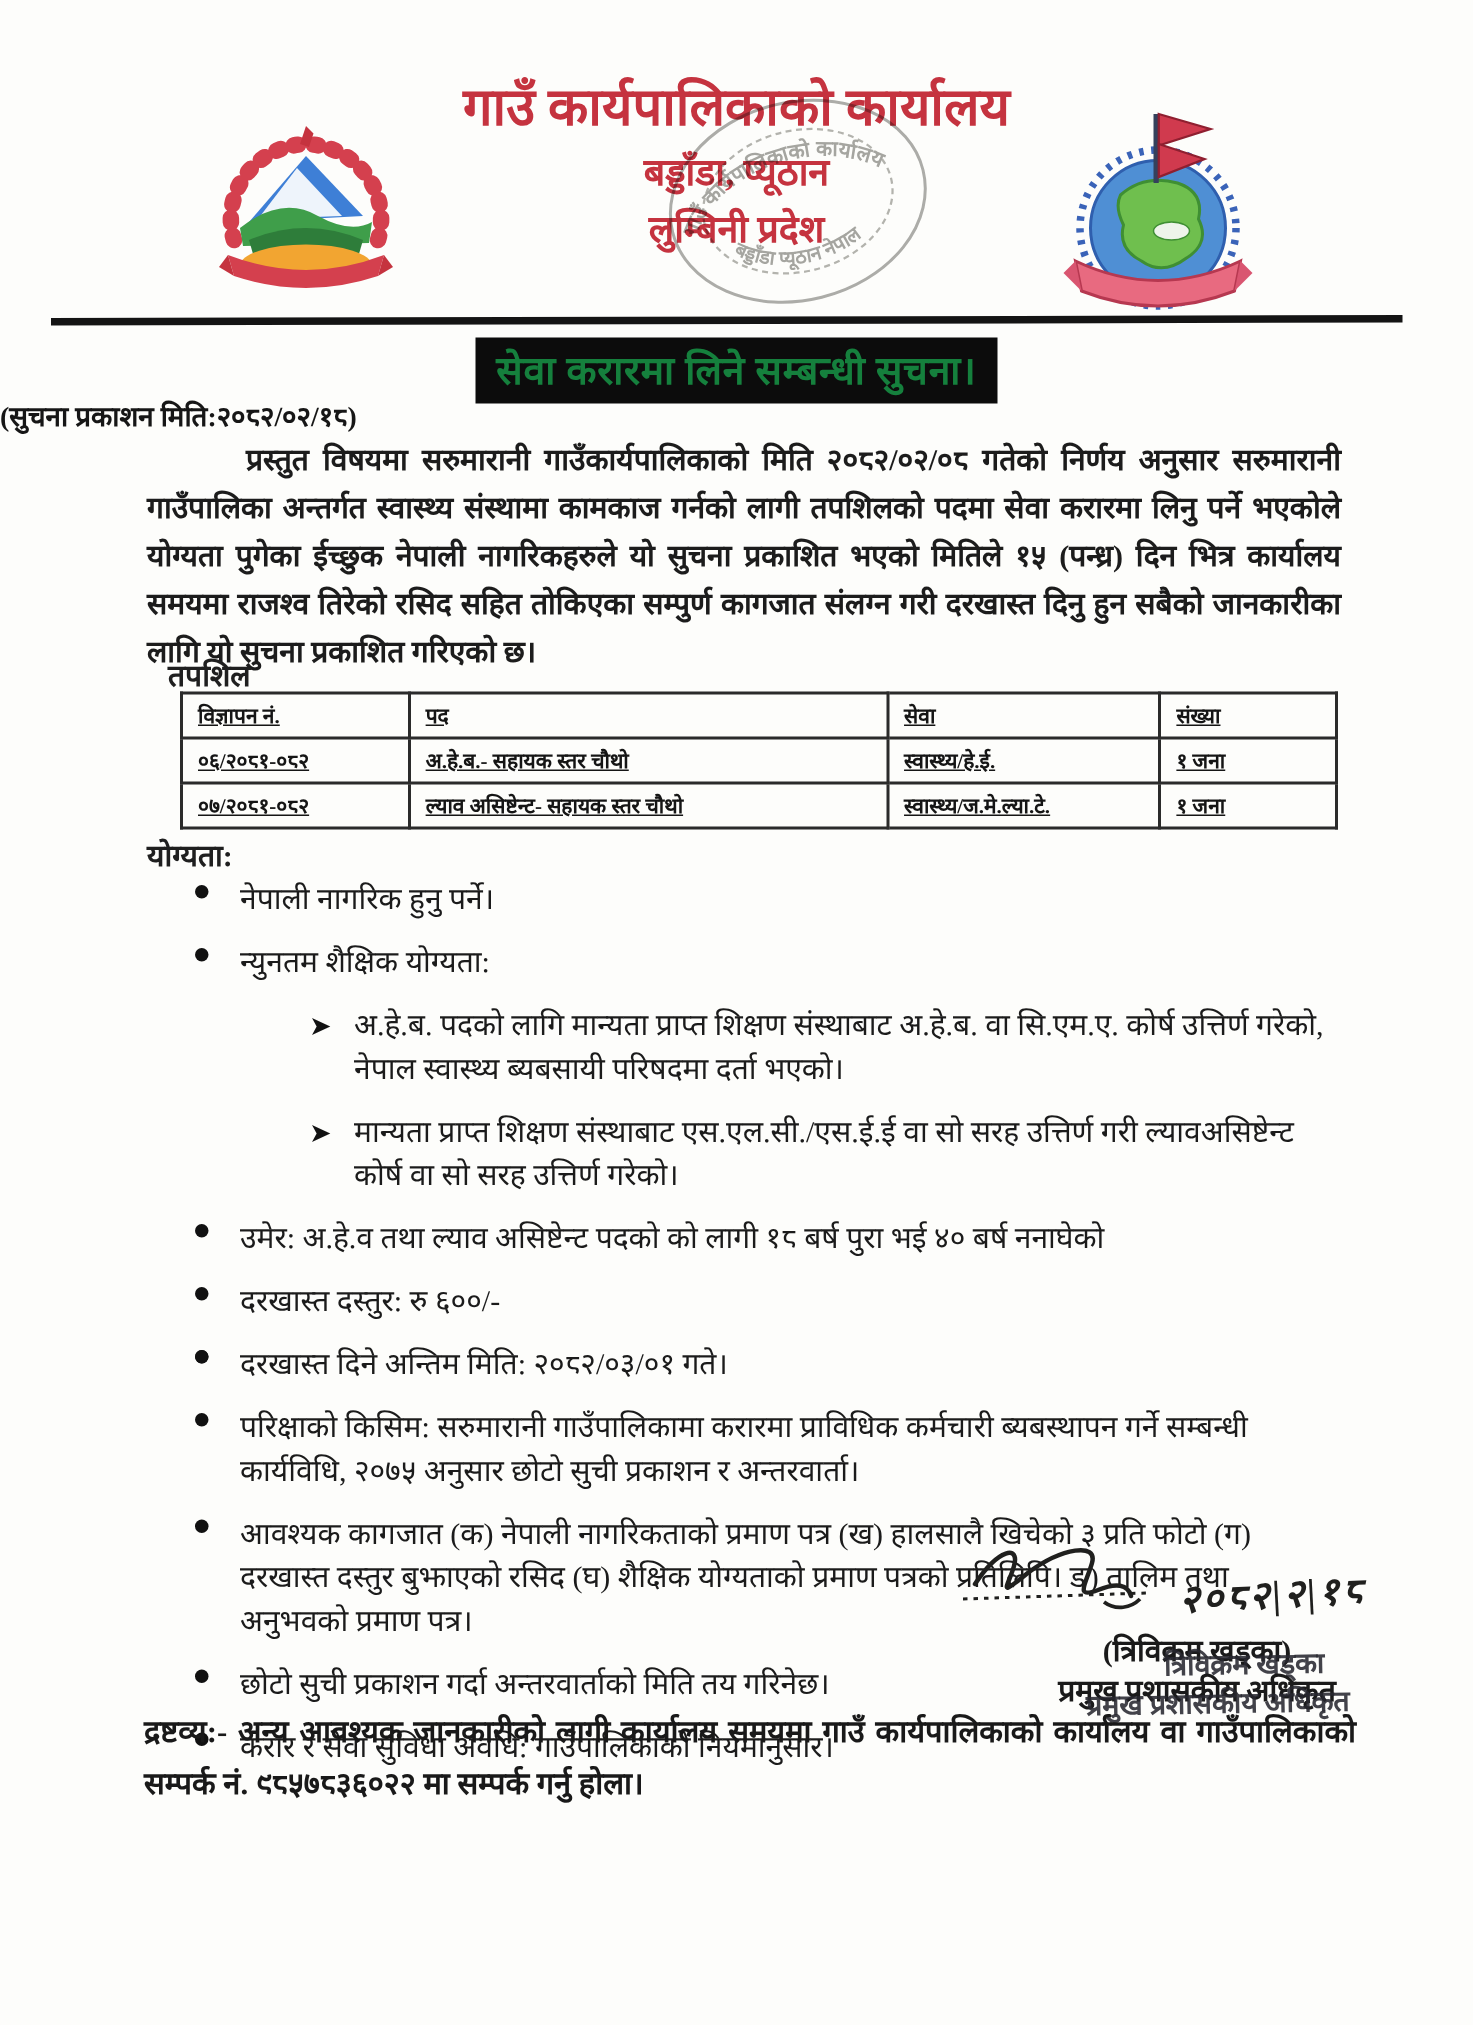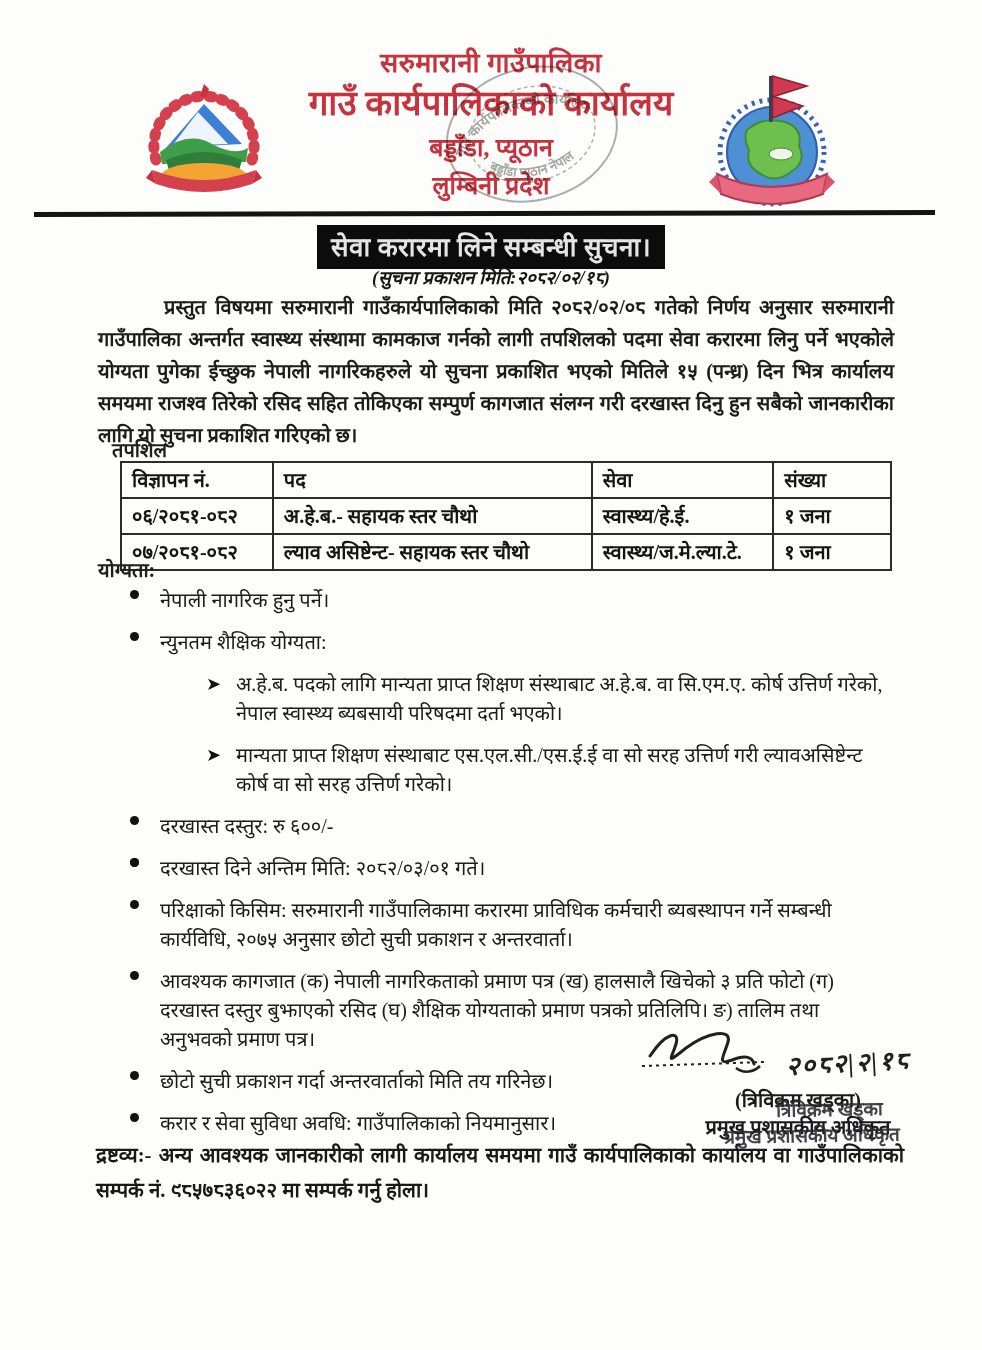--- a/index.html
+++ b/index.html
@@ -30,41 +30,41 @@
   .hdr-rule {
     position:absolute; left:34px; top:211px; width:901px; height:5px;
     background:#141414; transform:rotate(-.12deg);
   }
 
   
   .title-band {
     position:absolute; top:225px; left:0; width:100%; text-align:center;
   }
   .title-box {
-    display:inline-block; background:#0c0c0c; color:#e5e5e5;
+    display:inline-block; background:#0c0c0c; color:#15803d;
     font-size:26px; font-weight:bold; padding:3px 14px 5px 14px;
     letter-spacing:.5px;
   }
   .pub-date {
-    position:absolute; top:264px; left:0; width:100%; text-align:center;
-    font-size:18.5px; font-weight:bold; color:#161616;font-style:italic;
+    position:absolute; top:264px; left:0; width:100%; text-align:left;
+    font-size:18.5px; font-weight:bold; color:#161616;
   }
 
   
   .lead-para {
     position:absolute; top:291px; left:98px; width:796px;
     font-size:20px; line-height:32px; text-align:justify; text-indent:66px;
     color:#1c1c1c; font-weight:700;
   }
 
   
   .tapsil-label { position:absolute; top:436px; left:112px; font-size:20px; font-weight:bold; }
   table.vac {
     position:absolute; top:461px; left:120px; width:772px;
-    border-collapse:collapse; font-size:20px; color:#151515;
+    border-collapse:collapse; font-size:14px; color:#151515;text-decoration:underline;
   }
   table.vac th, table.vac td {
     border:2px solid #2b2b2b; padding:3px 10px 4px 10px; text-align:left;
     font-weight:bold; height:30px;
   }
   table.vac col.c1{width:152px} table.vac col.c2{width:320px}
   table.vac col.c3{width:182px} table.vac col.c4{width:118px}
 
   
   .quals-label { position:absolute; top:556px; left:98px; font-size:20px; font-weight:bold; }
@@ -122,21 +122,20 @@
       <polygon points="60,30 90,62 34,64" fill="#eef4fb"></polygon>
       <path d="M22,70 Q50,48 74,62 Q96,74 110,66 L108,80 L24,82 Z" fill="#3f9e4a"></path>
       <path d="M28,78 Q66,62 104,78 L100,92 L32,92 Z" fill="#2e7d3a"></path>
       <ellipse cx="66" cy="95" rx="44" ry="14" fill="#f2a531"></ellipse>
       <path d="M14,88 Q66,108 118,88 L114,102 Q66,118 18,102 Z" fill="#d4404e"></path>
       <path d="M14,88 L8,96 L18,102 Z" fill="#c5333f"></path>
       <path d="M118,88 L124,96 L114,102 Z" fill="#c5333f"></path>
     </svg>
 
     <div class="hdr-text">
-      <div class="hdr-muni">सरुमारानी गाउँपालिका</div>
       <div class="hdr-office">गाउँ कार्यपालिकाको कार्यालय</div>
       <div class="hdr-addr">बड्डाँडा, प्यूठान</div>
       <div class="hdr-prov">लुम्बिनी प्रदेश</div>
     </div>
 
     <svg class="hdr-stamp" viewBox="0 0 215 165">
       <ellipse cx="107" cy="82" rx="86" ry="66" fill="none" stroke="#6b6b66" stroke-width="2"></ellipse>
       <ellipse cx="107" cy="82" rx="64" ry="47" fill="none" stroke="#77776f" stroke-width="1.5" stroke-dasharray="4 3"></ellipse>
       <defs>
         <path id="arcT" d="M32,96 A78,58 0 0 1 182,96"></path>
@@ -207,20 +206,21 @@
 
   <div class="quals-label">योग्यता:</div>
   <ul class="quals">
     <li><span class="dot"></span><span>नेपाली नागरिक हुनु पर्ने।</span></li>
     <li><span class="dot"></span><span>न्युनतम शैक्षिक योग्यता:</span>
       <ul class="sub-quals">
         <li><span class="arrow">➤</span><span>अ.हे.ब. पदको लागि मान्यता प्राप्त शिक्षण संस्थाबाट अ.हे.ब. वा सि.एम.ए. कोर्ष उत्तिर्ण गरेको, नेपाल स्वास्थ्य ब्यबसायी परिषदमा दर्ता भएको।</span></li>
         <li><span class="arrow">➤</span><span>मान्यता प्राप्त शिक्षण संस्थाबाट एस.एल.सी./एस.ई.ई वा सो सरह उत्तिर्ण गरी  ल्यावअसिष्टेन्ट कोर्ष वा सो सरह उत्तिर्ण गरेको।</span></li>
       </ul>
     </li>
+    <li><span class="dot"></span><span>उमेर: अ.हे.व तथा ल्याव असिष्टेन्ट पदको को लागी १८ बर्ष पुरा भई ४० बर्ष ननाघेको</span></li>
     <li><span class="dot"></span><span>दरखास्त दस्तुर: रु ६००/-</span></li>
     <li><span class="dot"></span></li>
     <li><span class="dot"></span><span>दरखास्त दिने अन्तिम मिति: २०८२/०३/०१  गते।</span></li>
     <li style="width:760px"><span class="dot"></span><span>परिक्षाको किसिम:  सरुमारानी गाउँपालिकामा करारमा प्राविधिक कर्मचारी ब्यबस्थापन गर्ने सम्बन्धी कार्यविधि, २०७५ अनुसार छोटो सुची प्रकाशन र अन्तरवार्ता।</span></li>
     <li style="width:768px"><span class="dot"></span><span>आवश्यक कागजात (क) नेपाली नागरिकताको प्रमाण पत्र (ख) हालसालै खिचेको ३ प्रति फोटो (ग) दरखास्त दस्तुर बुझाएको रसिद (घ) शैक्षिक योग्यताको प्रमाण पत्रको प्रतिलिपि। ङ) तालिम तथा अनुभवको प्रमाण पत्र।</span></li>
     <li><span class="dot"></span><span>छोटो सुची प्रकाशन गर्दा अन्तरवार्ताको मिति तय गरिनेछ।</span></li>
     <li><span class="dot"></span><span>करार र सेवा सुविधा अवधि: गाउँपालिकाको नियमानुसार।</span></li>
   </ul>
 
   <div class="sig-block">

